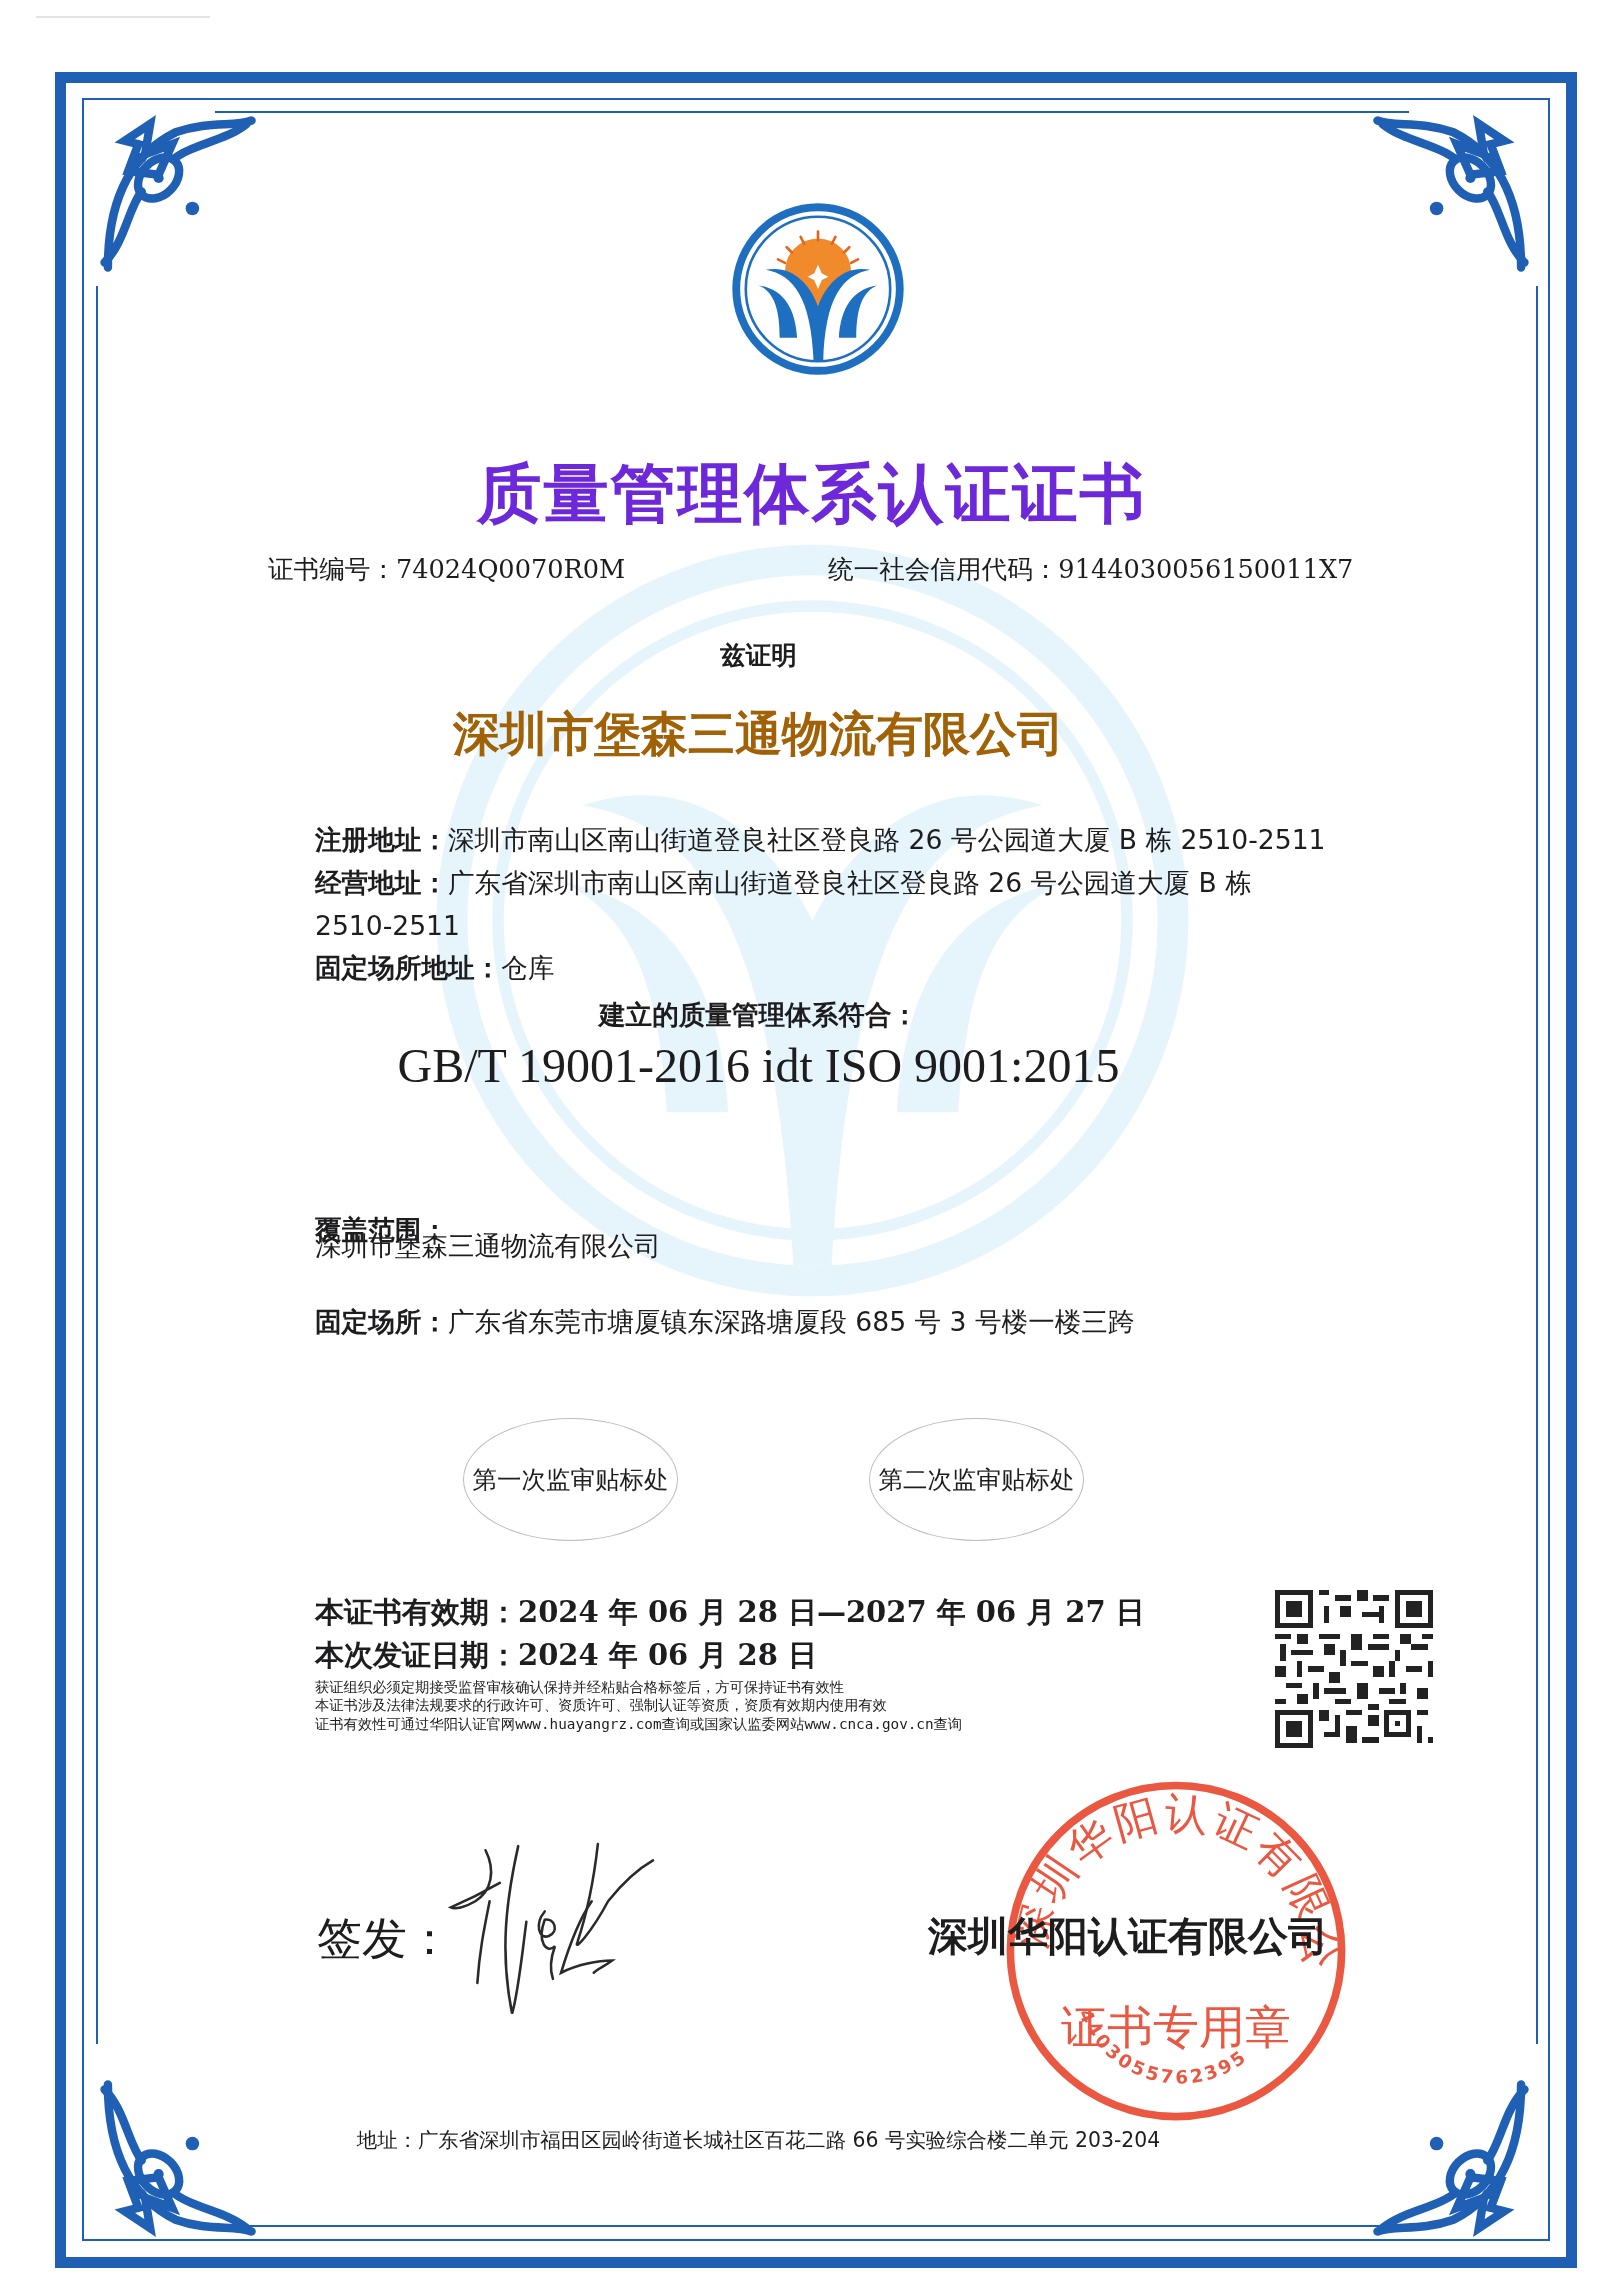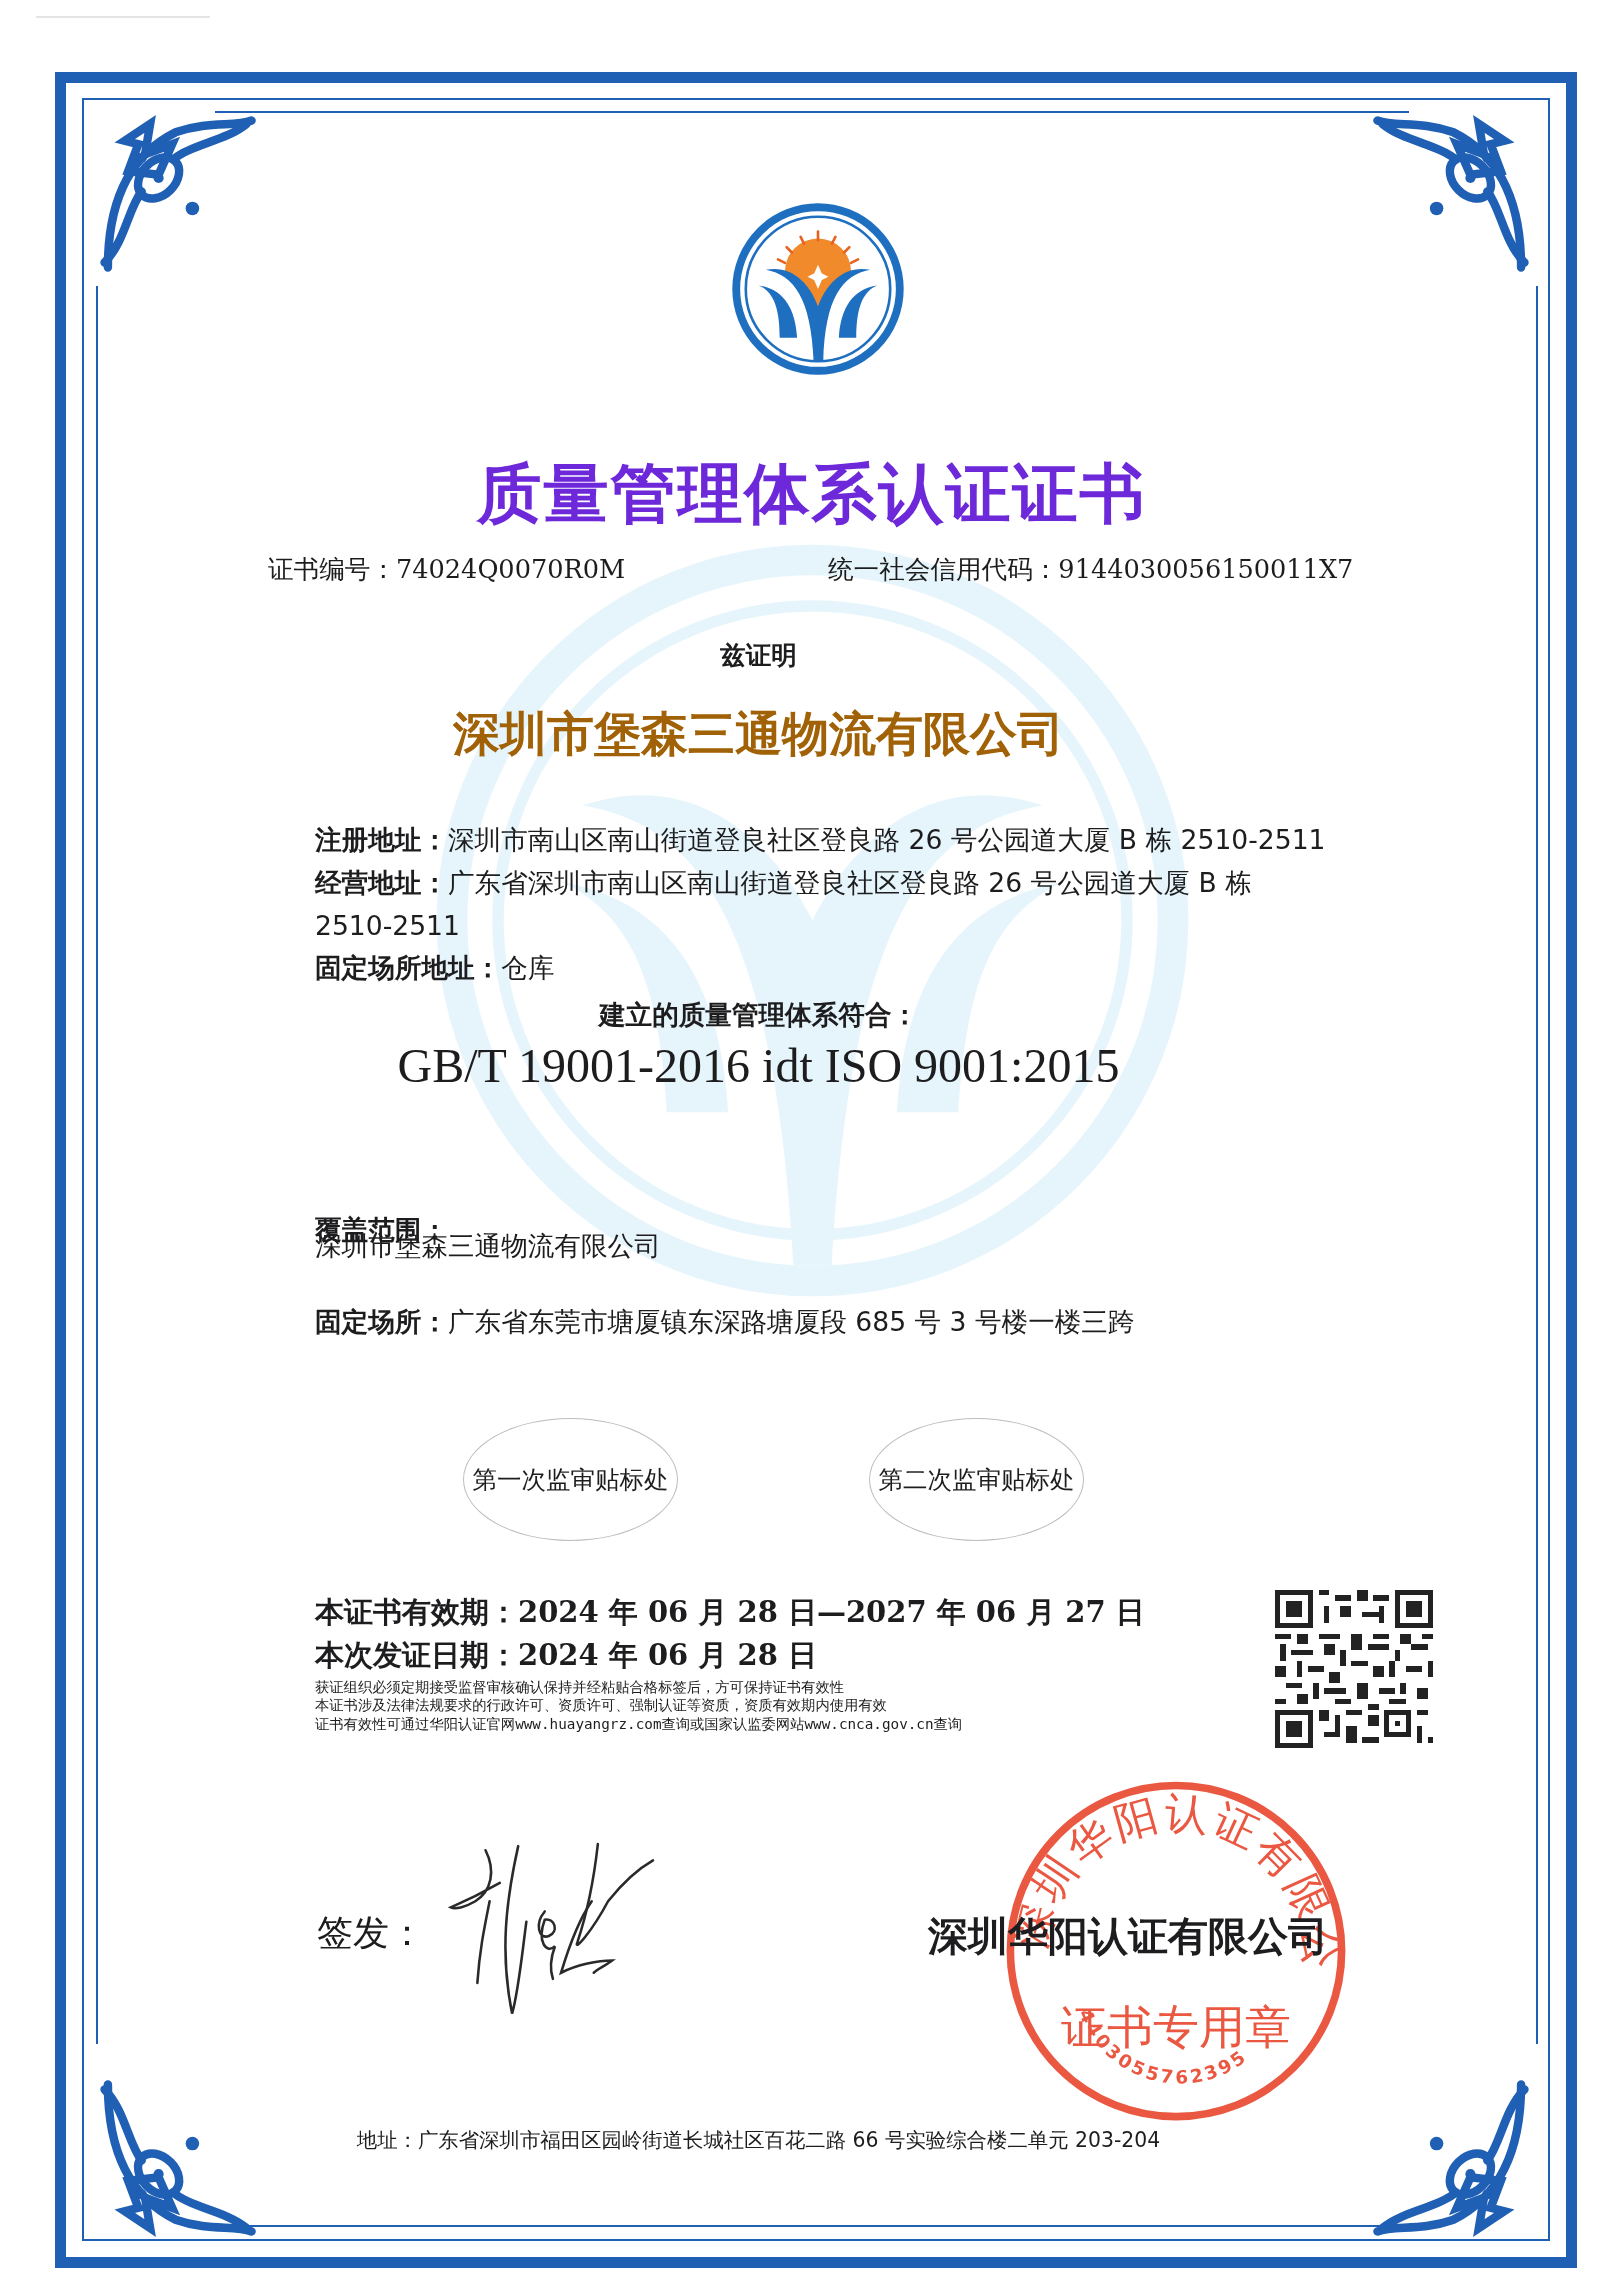--- a/index.html
+++ b/index.html
@@ -28,21 +28,21 @@
   .addr { left:315px; width:1073px; font-size:26.6px; line-height:43px; font-family:"DejaVu Sans", sans-serif;margin-top:33px; }
   .addr .lbl { font-weight:bold; }
   .std-lbl { top:997px; font-size:26.6px; font-weight:bold; font-family:"DejaVu Serif", serif; }
   .std { top:1038px; font-size:48px; font-family:"Liberation Serif", "DejaVu Serif", serif; }
   .oval { width:215px; height:123px; border:1.5px solid #bdbdbd; border-radius:50%;
           box-sizing:border-box; display:flex; align-items:center; justify-content:center;
           font-size:24.5px; }
   .dates { left:315px; font-size:29px; font-weight:bold; font-family:"DejaVu Serif", serif; }
   .fine { left:315px; font-size:14.3px; line-height:18.4px; font-family:"DejaVu Sans Mono", monospace; }
   .qr { left:1275px; top:1590px; width:158px; height:158px; }
-  .sign-lbl { left:317px; top:1909px; font-size:36px; font-family:"DejaVu Sans", sans-serif; }
+  .sign-lbl { left:317px; top:1909px; font-size:45px; font-family:"DejaVu Sans", sans-serif; }
   .signature { left:424px; top:1840px; width:266px; height:194px; }
   .org { left:928px; top:1909px; font-size:40px; font-weight:bold; font-family:"DejaVu Serif", serif; }
   .stamp { left:992px; top:1774px; width:368px; height:348px; opacity:0.9; }
   .footer { top:2126px; font-size:20.4px; font-family:"DejaVu Sans", sans-serif; }
 </style>
 </head>
 <body>
 
 <div class="abs scanline"></div>
 

